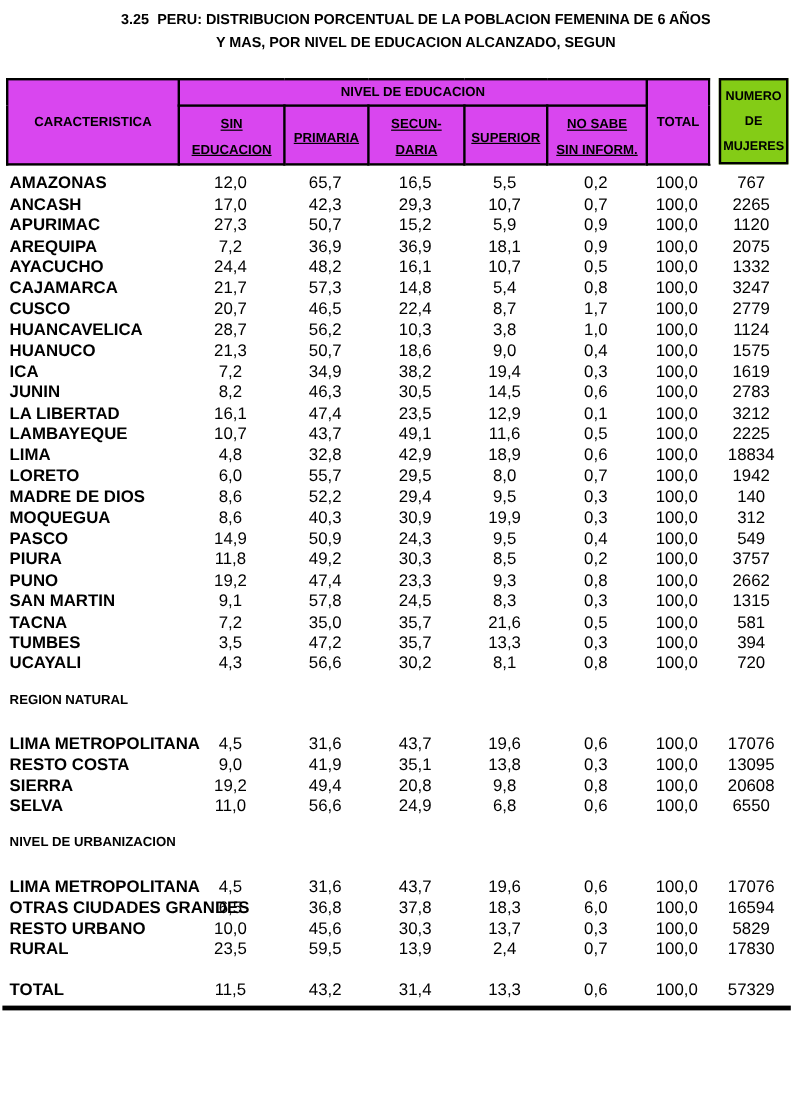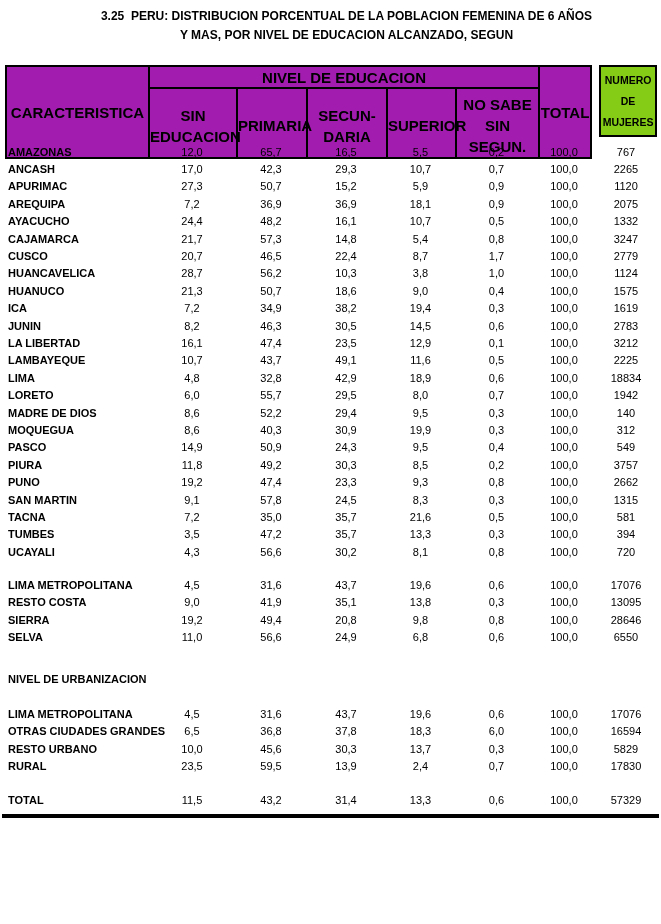--- a/index.html
+++ b/index.html
@@ -9,43 +9,43 @@
     font-family: "Liberation Sans", sans-serif;
     color: #000;
     overflow: hidden;
   }
   .title { padding-top: 7px; text-align: center; font-weight: bold; font-size: 12px; line-height: 19px; margin-left: 32px; }
 
   
   .theadwrap { display: flex; margin: 20px 0 0 5px; height: 72px; }
   table.ht { border-collapse: collapse; table-layout: fixed; width: 585px; height: 72px; }
   table.ht td {
-    border: 2px solid #000; background: #a21caf;
+    border: 2px solid #000; background: #d946ef;
     text-align: center; vertical-align: middle;
-    font-weight: bold; font-size: 15px; padding: 0;
+    font-weight: bold; font-size: 11px; padding: 0;
   }
   td.hnivel { height: 22px; border-bottom: 3px solid #000; }
   td.hsub { vertical-align: top; }
-  td.hsub div { line-height: 21px; padding-top: 0; }
+  td.hsub div { line-height: 21px; padding-top: 0; text-decoration: underline; }
   td.hsub div:first-child { padding-top: 5px; }
   .hgap { width: 7px; background: #fff; }
   .numbox {
     width: 58px; height: 72px; border: 2px solid #000; background: #84cc16;
     display: flex; flex-direction: column; justify-content: center; align-items: center;
     font-weight: bold; font-size: 10.5px;
   }
   .numbox div { line-height: 21px; }
 
   
   .tbody { margin-left: 5px; margin-top: 6px; }
   .sheading { font-weight: bold; font-size: 11px; height: 17.4px; line-height: 17.4px; padding-left: 3px; white-space: nowrap; }
   .s0 .sheading { margin-bottom: 11px; }
   .s1 { margin-top: 16px; } .s1 .sheading { margin-bottom: 16px; }
-  .s2 { margin-top: 25px; } .s2 .sheading { margin-bottom: 17px; }
-  .datarow { display: flex; height: 17.4px; align-items: center; font-size: 11px; }
+  .s2 { margin-top: 15px; } .s2 .sheading { margin-bottom: 17px; }
+  .datarow { display: flex; height: 17.4px; align-items: flex-end; font-size: 14px; }
   .dl { width: 143px; font-weight: bold; padding-left: 3px; white-space: nowrap; }
   .dv { text-align: center; }
   .dv0 { width: 88px; } .dv1 { width: 70px; } .dv2 { width: 80px; }
   .dv3 { width: 69px; } .dv4 { width: 83px; } .dv5 { width: 52px; }
   .dv6 { width: 58px; margin-left: 7px; }
   .totalrow { margin-top: 16px; }
 
   
   .thickline { height: 4px; background: #000; margin: 6px 2px 0 2px; }
   .notes { margin: 2px 0 0 4px; font-style: italic; font-size: 10px; line-height: 14px; }
@@ -87,21 +87,21 @@
       <td class="hsub">
         <div>SECUN-</div>
         <div>DARIA</div>
       </td>
       <td class="hsub">
         <div>SUPERIOR</div>
         <div></div>
       </td>
       <td class="hsub">
         <div>NO SABE</div>
-        <div>SIN SEGUN.</div>
+        <div>SIN INFORM.</div>
       </td>
     </tr>
   </tbody>
     </table>
   <div class="hgap"></div>
   <div class="numbox">
     <div>NUMERO</div>
     <div>DE</div>
     <div>MUJERES</div>
   </div>
@@ -344,20 +344,21 @@
         <div class="dv dv0">4,3</div>
         <div class="dv dv1">56,6</div>
         <div class="dv dv2">30,2</div>
         <div class="dv dv3">8,1</div>
         <div class="dv dv4">0,8</div>
         <div class="dv dv5">100,0</div>
         <div class="dv dv6">720</div>
       </div>
     </div>
     <div class="section s1">
+      <div class="sheading">REGION NATURAL</div>
       <div class="datarow">
         <div class="dl">LIMA METROPOLITANA</div>
         <div class="dv dv0">4,5</div>
         <div class="dv dv1">31,6</div>
         <div class="dv dv2">43,7</div>
         <div class="dv dv3">19,6</div>
         <div class="dv dv4">0,6</div>
         <div class="dv dv5">100,0</div>
         <div class="dv dv6">17076</div>
       </div>
@@ -372,21 +373,21 @@
         <div class="dv dv6">13095</div>
       </div>
       <div class="datarow">
         <div class="dl">SIERRA</div>
         <div class="dv dv0">19,2</div>
         <div class="dv dv1">49,4</div>
         <div class="dv dv2">20,8</div>
         <div class="dv dv3">9,8</div>
         <div class="dv dv4">0,8</div>
         <div class="dv dv5">100,0</div>
-        <div class="dv dv6">28646</div>
+        <div class="dv dv6">20608</div>
       </div>
       <div class="datarow">
         <div class="dl">SELVA</div>
         <div class="dv dv0">11,0</div>
         <div class="dv dv1">56,6</div>
         <div class="dv dv2">24,9</div>
         <div class="dv dv3">6,8</div>
         <div class="dv dv4">0,6</div>
         <div class="dv dv5">100,0</div>
         <div class="dv dv6">6550</div>

